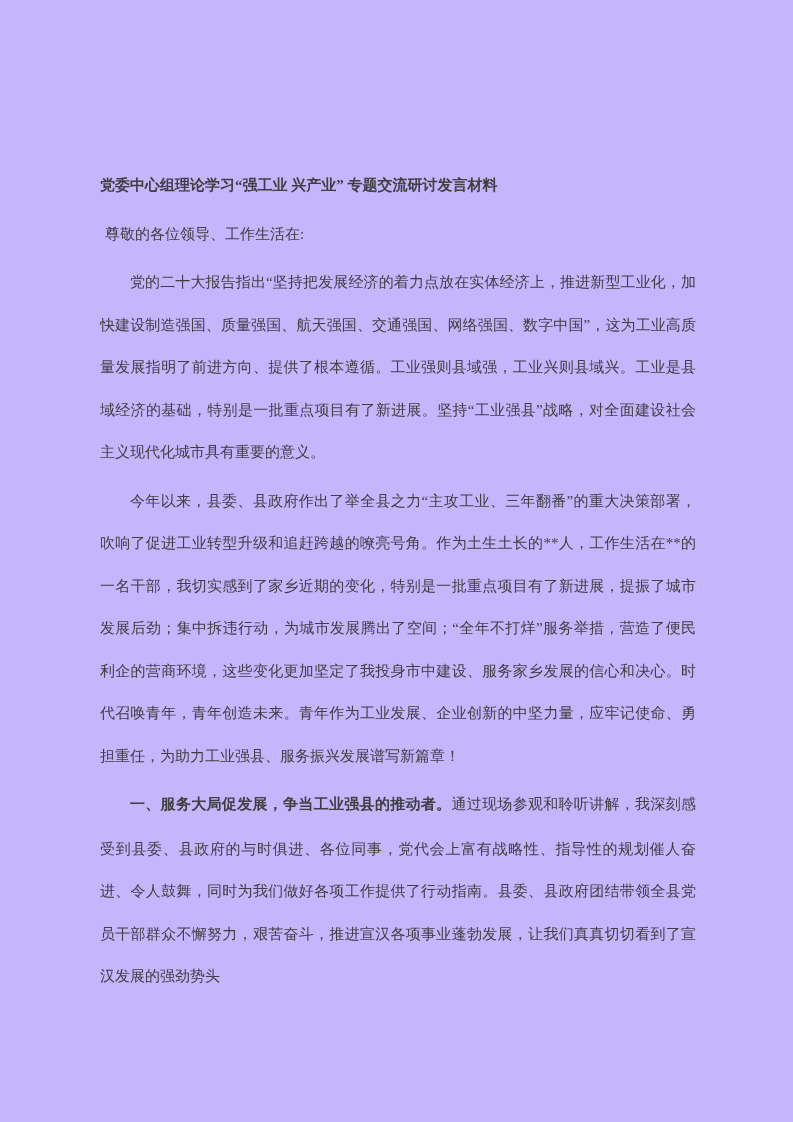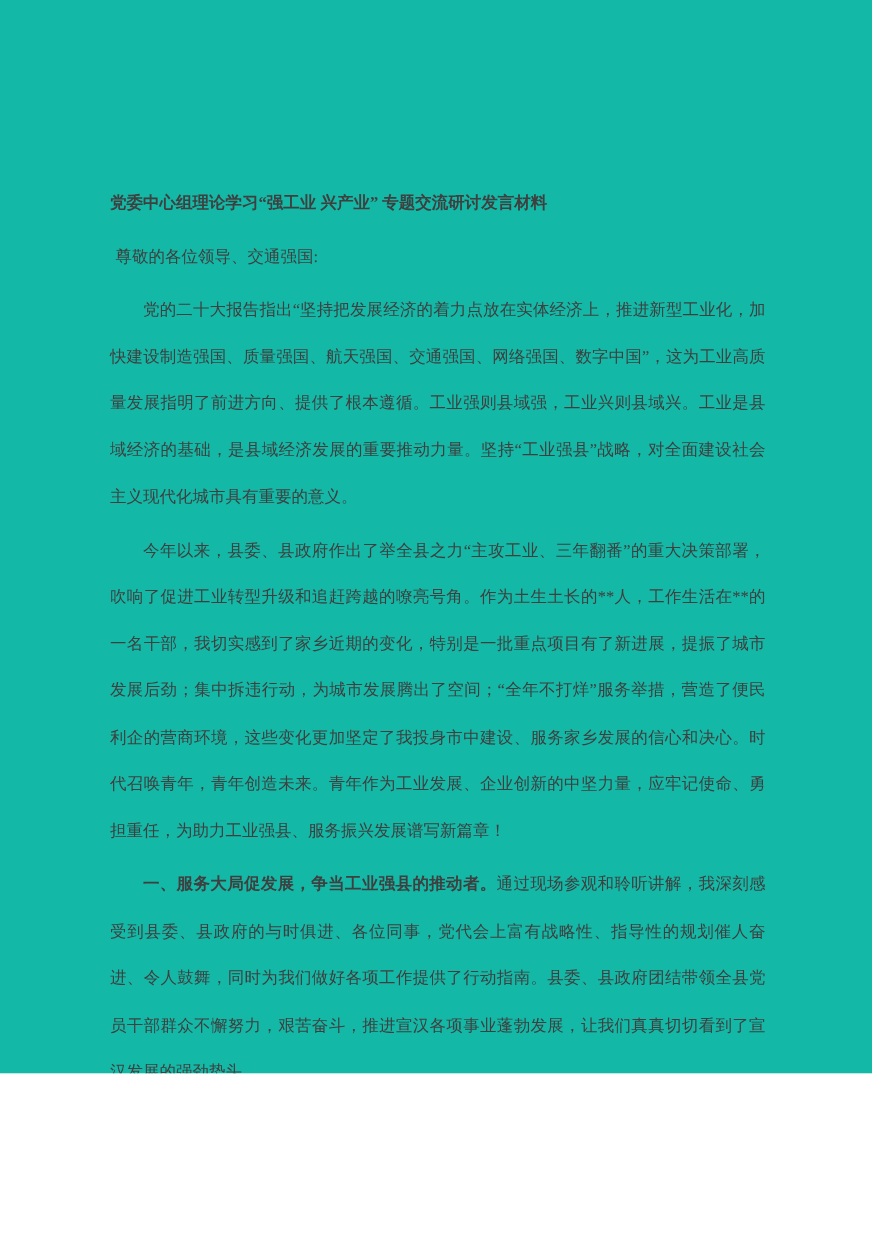--- a/index.html
+++ b/index.html
@@ -3,23 +3,23 @@
 <meta charset="utf-8">
 <style>
   html, body {
     margin: 0;
     padding: 0;
     background: #ffffff;
   }
   .page {
     position: relative;
     width: 793px;
-    height: 976px;
+    height: 1122px;
     margin: 0 auto;
-    background: #14b8a6;
+    background: #c4b5fd;
     box-sizing: border-box;
     padding: 164px 97px 0 100px;
     overflow: hidden;
     font-family: "Liberation Serif", "DejaVu Serif", serif;
     font-size: 15px;
     color: #3f3f3f;
   }
   .doc-title {
     margin: 0 0 6px 0;
     font-size: 15px;
@@ -42,20 +42,20 @@
     font-weight: bold;
     font-family: Liberation Mono, monospace;
   }
 </style>
 </head>
 <body>
 
 <div class="page">
   <h1 class="doc-title">党委中心组理论学习“强工业 兴产业” 专题交流研讨发言材料</h1>
 
-  <p class="salutation">尊敬的各位领导、交通强国:</p>
+  <p class="salutation">尊敬的各位领导、工作生活在:</p>
 
-  <p class="para">党的二十大报告指出“坚持把发展经济的着力点放在实体经济上，推进新型工业化，加快建设制造强国、质量强国、航天强国、交通强国、网络强国、数字中国”，这为工业高质量发展指明了前进方向、提供了根本遵循。工业强则县域强，工业兴则县域兴。工业是县域经济的基础，是县域经济发展的重要推动力量。坚持“工业强县”战略，对全面建设社会主义现代化城市具有重要的意义。</p>
+  <p class="para">党的二十大报告指出“坚持把发展经济的着力点放在实体经济上，推进新型工业化，加快建设制造强国、质量强国、航天强国、交通强国、网络强国、数字中国”，这为工业高质量发展指明了前进方向、提供了根本遵循。工业强则县域强，工业兴则县域兴。工业是县域经济的基础，特别是一批重点项目有了新进展。坚持“工业强县”战略，对全面建设社会主义现代化城市具有重要的意义。</p>
 
   <p class="para">今年以来，县委、县政府作出了举全县之力“主攻工业、三年翻番”的重大决策部署，吹响了促进工业转型升级和追赶跨越的嘹亮号角。作为土生土长的**人，工作生活在**的一名干部，我切实感到了家乡近期的变化，特别是一批重点项目有了新进展，提振了城市发展后劲；集中拆违行动，为城市发展腾出了空间；“全年不打烊”服务举措，营造了便民利企的营商环境，这些变化更加坚定了我投身市中建设、服务家乡发展的信心和决心。时代召唤青年，青年创造未来。青年作为工业发展、企业创新的中坚力量，应牢记使命、勇担重任，为助力工业强县、服务振兴发展谱写新篇章！</p>
 
   <p class="para"><strong>一、服务大局促发展，争当工业强县的推动者。</strong><span>通过现场参观和聆听讲解，我深刻感受到县委、县政府的与时俱进、各位同事，党代会上富有战略性、指导性的规划催人奋进、令人鼓舞，同时为我们做好各项工作提供了行动指南。县委、县政府团结带领全县党员干部群众不懈努力，艰苦奋斗，推进宣汉各项事业蓬勃发展，让我们真真切切看到了宣汉发展的强劲势头</span></p>
 </div>
 
 </body></html>

